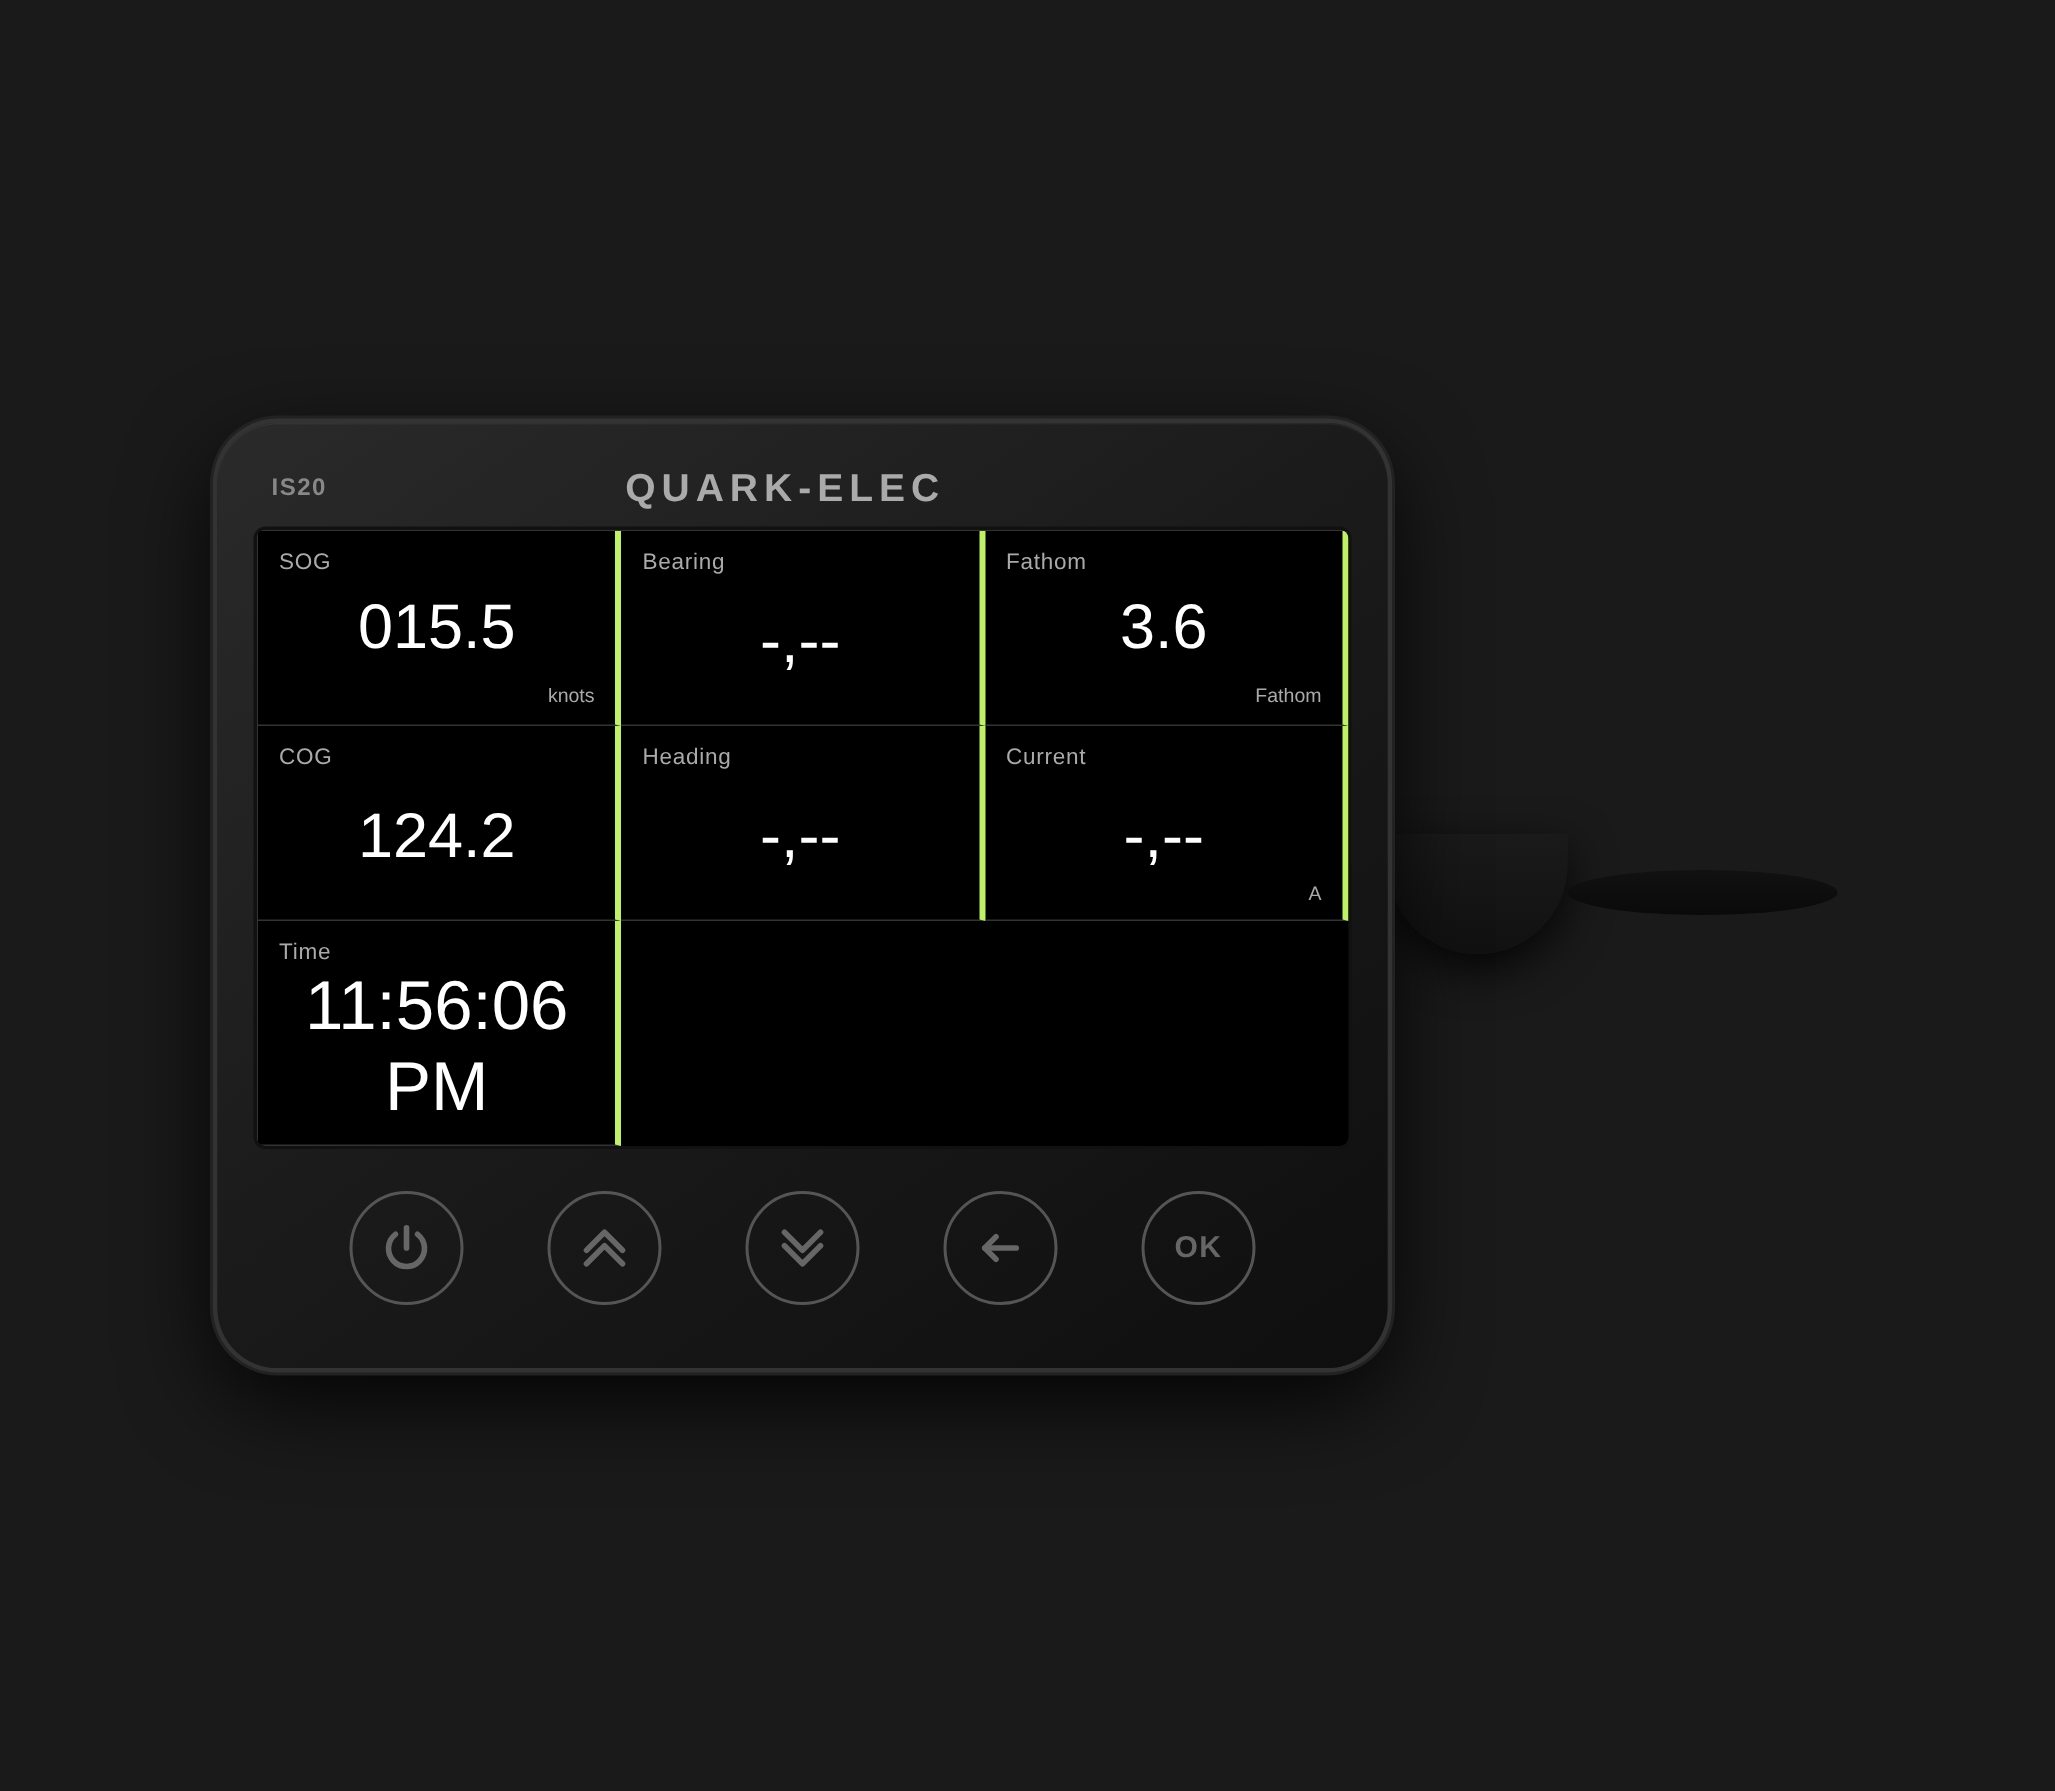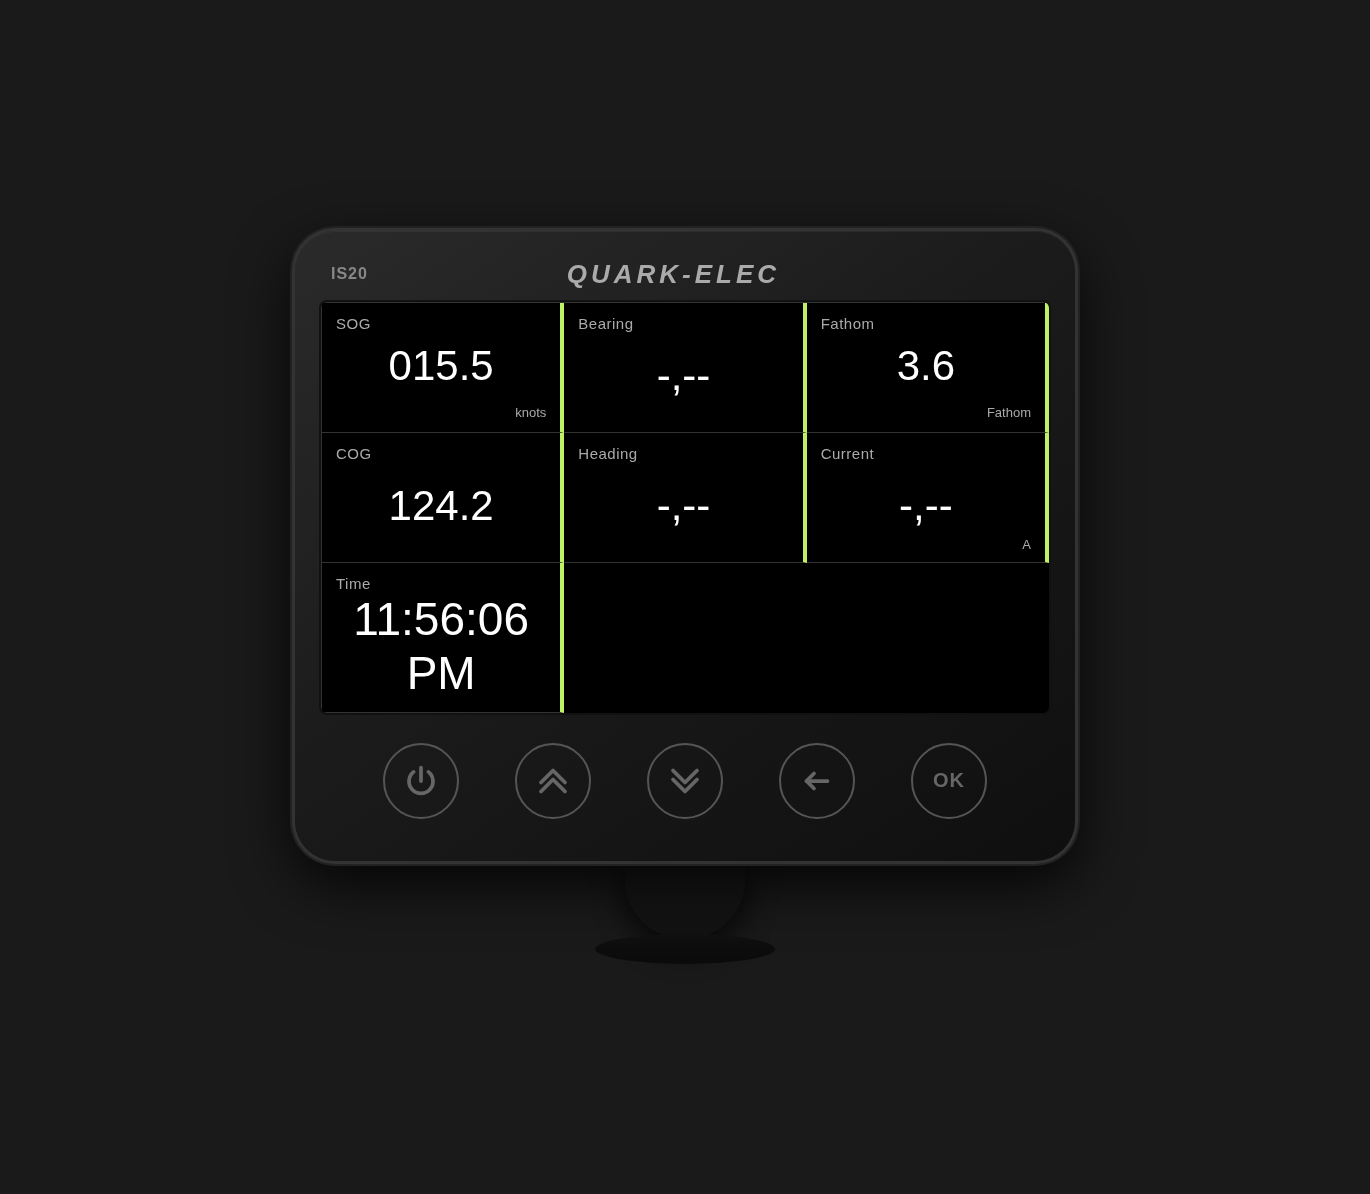--- a/index.html
+++ b/index.html
@@ -8,21 +8,21 @@
       background: #1a1a1a;
       display: flex;
       justify-content: center;
       align-items: center;
       min-height: 100vh;
       font-family: Arial, sans-serif;
     }
 
     .device-wrapper {
       display: flex;
-      flex-direction: column;
+      flex-direction: row;
       align-items: center;
     }
 
     .device-body {
       width: 780px;
       background: linear-gradient(145deg, #2a2a2a 0%, #1a1a1a 50%, #0f0f0f 100%);
       border-radius: 40px;
       padding: 20px 20px 30px 20px;
       box-shadow:
         0 0 0 3px #333,
@@ -45,21 +45,20 @@
       font-weight: bold;
       letter-spacing: 1px;
     }
 
     .brand-name {
       color: #aaa;
       font-size: 26px;
       font-weight: 900;
       letter-spacing: 4px;
       text-transform: uppercase;
-      font-style: italic;
     }
 
     .screen {
       background: #000;
       border-radius: 8px;
       overflow: hidden;
       border: 2px solid #111;
       margin: 0 4px;
     }
 

